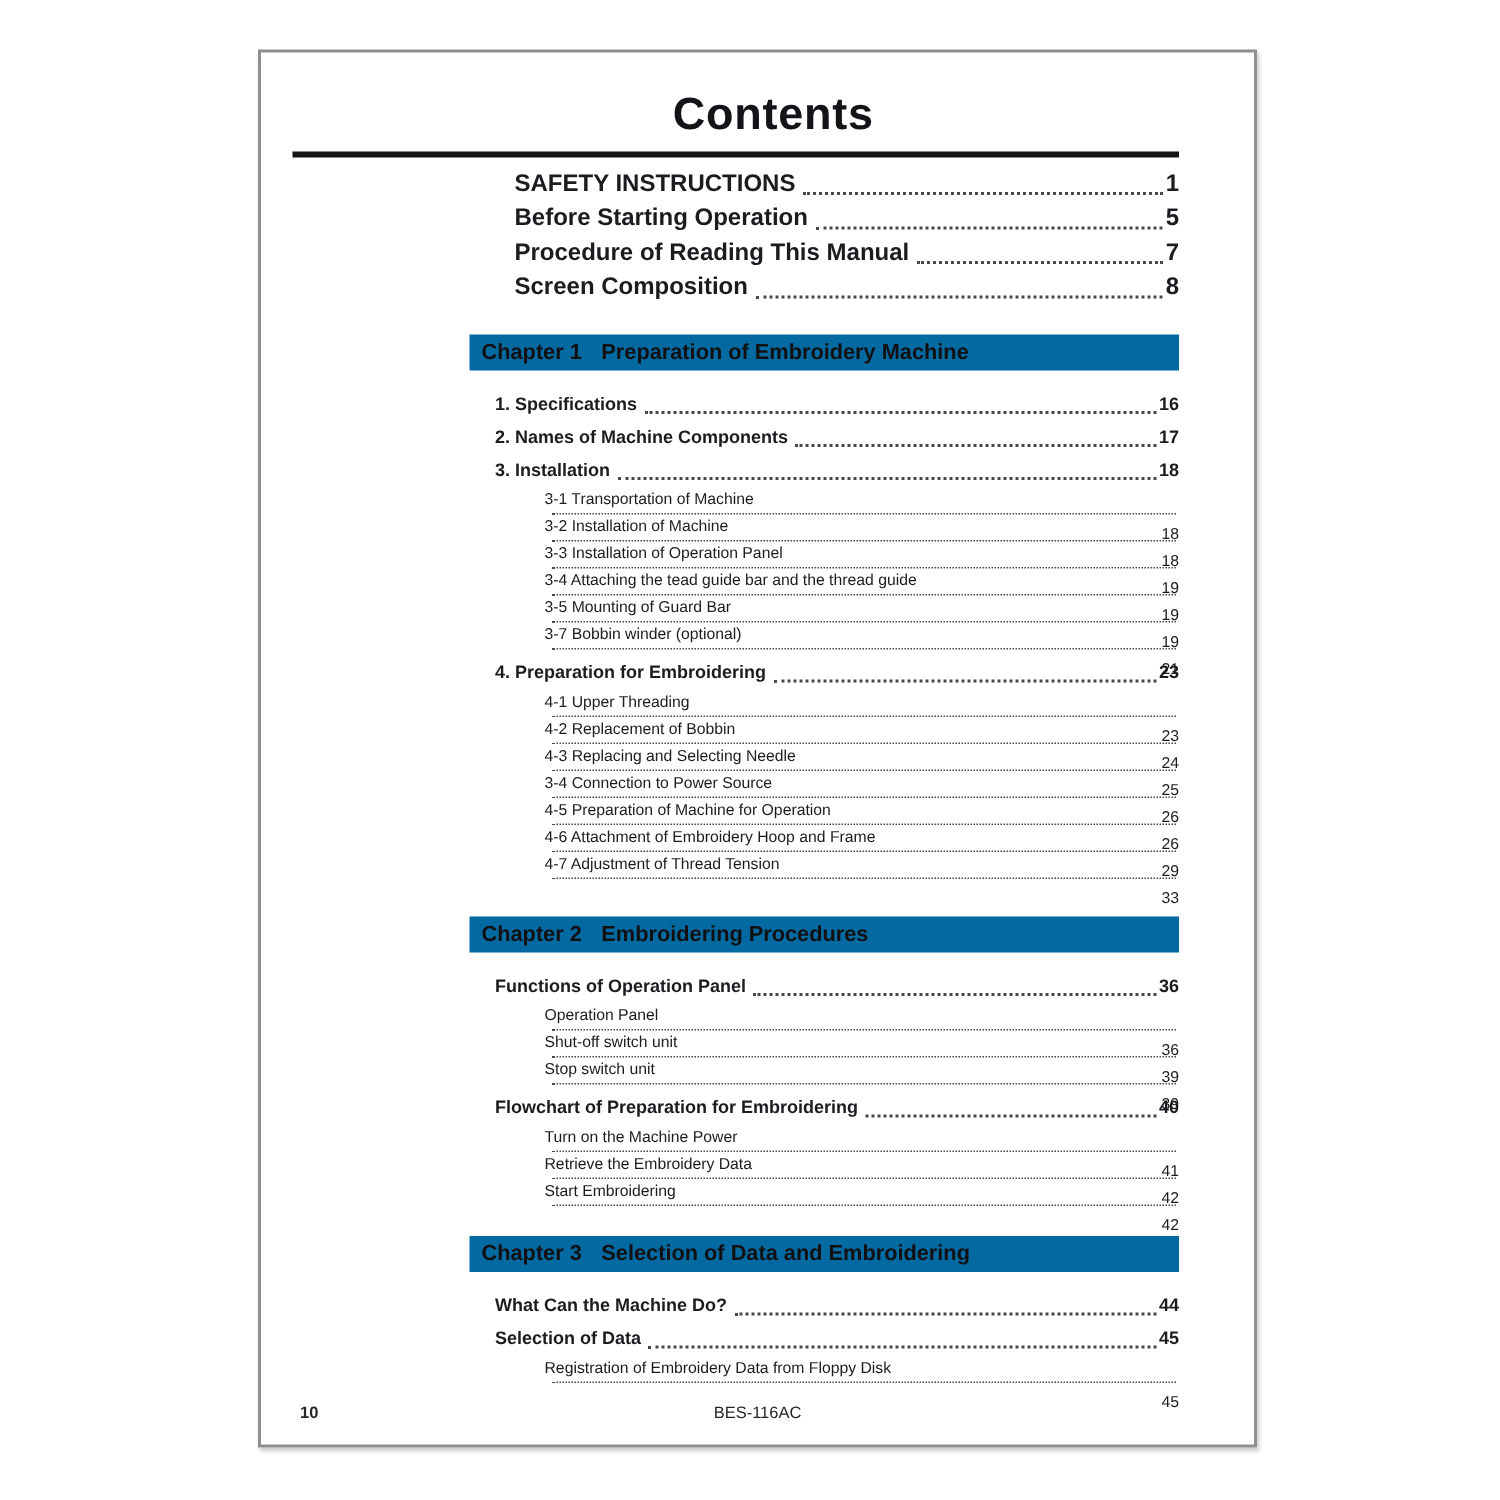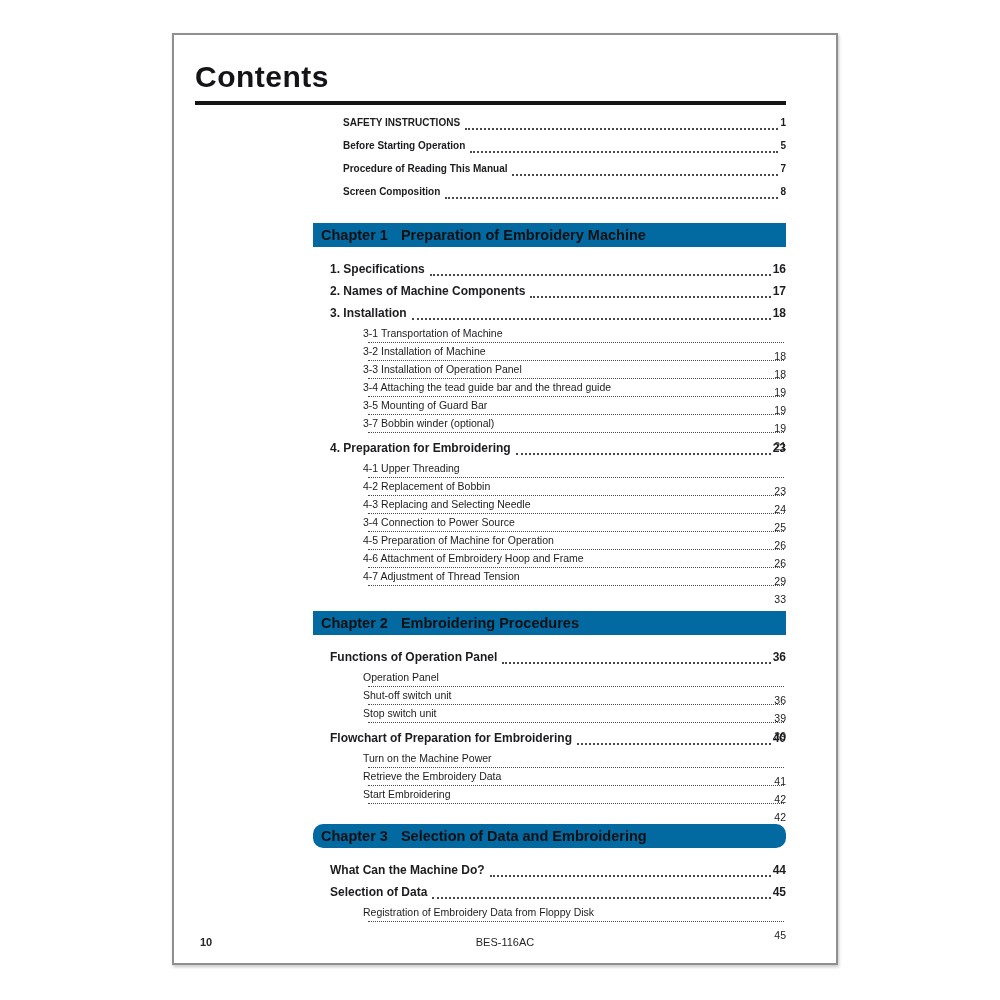--- a/index.html
+++ b/index.html
@@ -22,20 +22,21 @@
     border: 2px solid #8f8f8f;
     box-shadow: 1px 2px 3px rgba(0,0,0,0.22);
   }
   .title {
     margin: 26px 0 0 21px;
     font-size: 30px;
     line-height: 32px;
     font-weight: bold;
     letter-spacing: 0.5px;
     color: #141418;
+    text-align: center;
   }
   .title-rule {
     margin: 8px 0 0 21px;
     width: 591px;
     height: 4px;
     background: #151515;
   }
   
   .front-matter {
     margin: 6px 0 0 169px;
@@ -49,21 +50,21 @@
   .toc-row .label  { white-space: nowrap; }
   .toc-row .leader {
     flex: 1;
     border-bottom: 2px dotted #47474c;
     margin: 0 2px 4px 5px;
     min-width: 20px;
   }
   .toc-row .pagenum { white-space: nowrap; text-align: right; }
   .level-0 {
     height: 23px; line-height: 23px;
-    font-size: 10px; font-weight: bold;
+    font-size: 16px; font-weight: bold;
   }
   .level-1 {
     height: 22px; line-height: 22px;
     font-size: 12px; font-weight: bold;
   }
   .level-2 {
     height: 18px; line-height: 18px;
     font-size: 10.5px; font-weight: normal;
     padding-left: 33px;
     flex-direction: column;
@@ -83,21 +84,21 @@
     color: #111114;
     font-size: 14.5px;
     font-weight: bold;
     padding-left: 8px;
     white-space: nowrap;
   }
   .chapter-bar .ch-num { margin-right: 13px; }
   .chapter-bar + .chapter-entries { margin-top: 11px; }
   .gap-ch1 { margin-top: 20px; }
   .gap-ch2 { margin-top: 26px; }
-  .gap-ch3 { margin-top: 21px; border-radius: 10px; }
+  .gap-ch3 { margin-top: 21px; }
   
   .footer {
     position: absolute;
     left: 0; right: 0; bottom: 13px;
     height: 14px;
     text-align: center;
     font-size: 11px;
     color: #26262a;
   }
   .footer-num {

